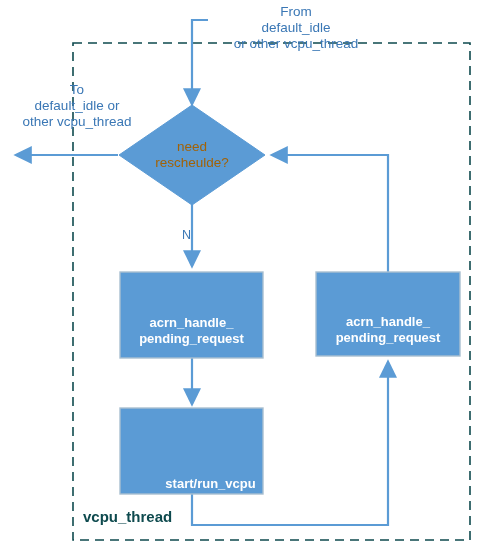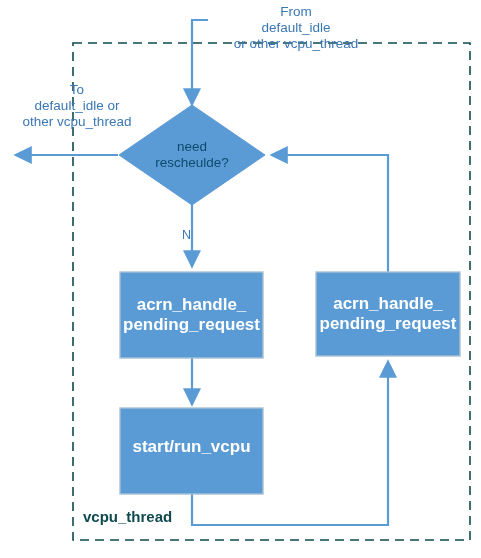--- a/index.html
+++ b/index.html
@@ -8,23 +8,23 @@
     background:#ffffff;
     font-family:"Liberation Sans", sans-serif;
     overflow:hidden;
   }
   #stage{position:relative;width:481px;height:558px;}
   svg{position:absolute;left:0;top:0;width:481px;height:558px;}
 
   .lbl{position:absolute;color:#3A77B5;text-align:center;line-height:1.18;
        font-size:13.5px;font-weight:400;white-space:pre;}
   .boxtext{position:absolute;color:#ffffff;text-align:center;line-height:1.2;
-       font-size:17px;font-weight:bold;white-space:pre;
-       display:flex;align-items:center;justify-content:center;}
-  .dtext{position:absolute;color:#0c4a6e;text-align:center;line-height:1.2;
+       font-size:13px;font-weight:bold;white-space:pre;
+       display:flex;align-items:center;justify-content:center;margin-top:16px;}
+  .dtext{position:absolute;color:#a16207;text-align:center;line-height:1.2;
        font-size:13.5px;font-weight:400;white-space:pre;
        display:flex;align-items:center;justify-content:center;}
   .ntext{position:absolute;color:#3A77B5;font-size:12.5px;}
   .grouptext{position:absolute;color:#0E4A4E;font-size:15px;}
 </style>
 </head>
 <body>
 
 <div id="stage">
 
@@ -68,17 +68,17 @@
 rescheulde?</div>
 
   <div class="ntext" style="left:182px;top:228px;">N</div>
 
   <div class="boxtext" style="left:120px;top:272px;width:143px;height:86px;">acrn_handle_
 pending_request</div>
 
   <div class="boxtext" style="left:316px;top:272px;width:144px;height:84px;">acrn_handle_
 pending_request</div>
 
-  <div class="boxtext" style="left:120px;top:404px;width:143px;height:86px;">start/run_vcpu</div>
+  <div class="boxtext" style="left:120px;top:425px;width:143px;height:86px;padding-left:19px;">start/run_vcpu</div>
 
   <div class="grouptext" style="left:83px;top:508px;font-weight:bold;">vcpu_thread</div>
 
 </div>
 
 </body></html>

